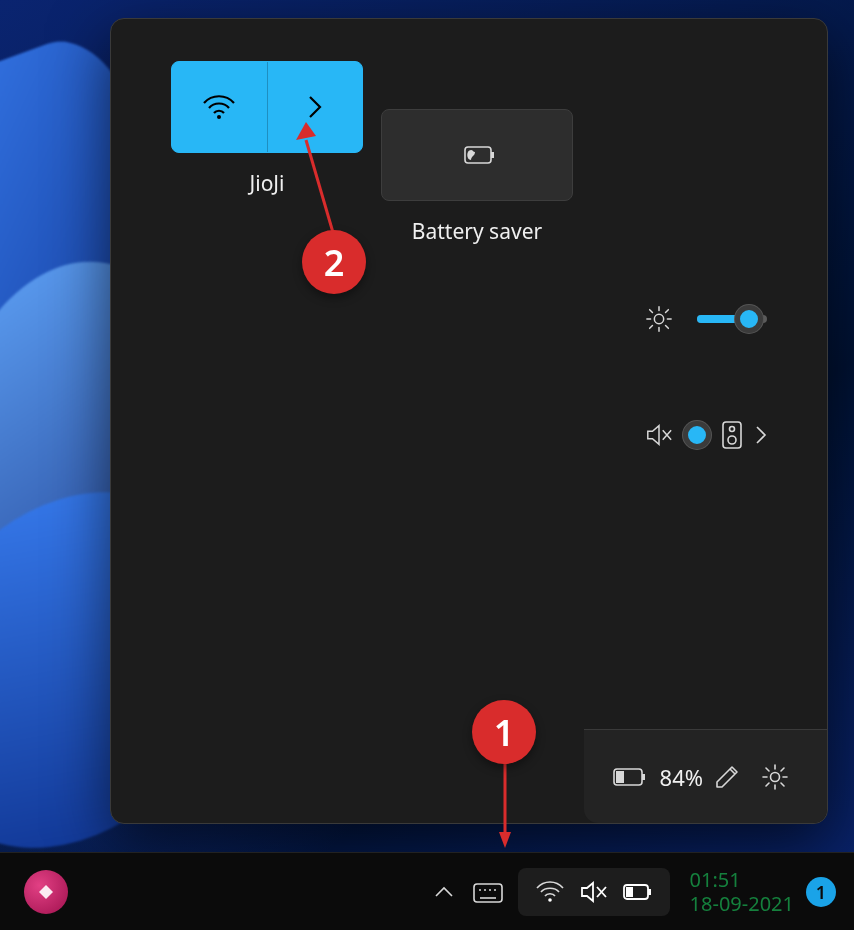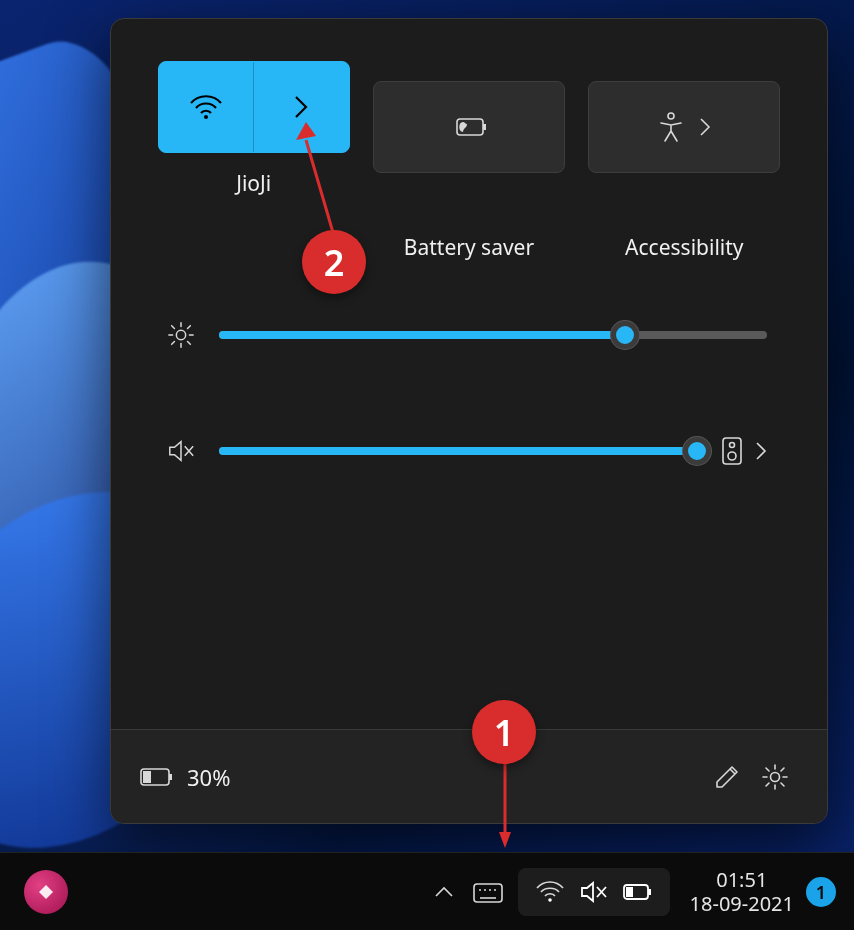--- a/index.html
+++ b/index.html
@@ -27,21 +27,21 @@
   .p3 { width: 300px; height: 380px; left: -80px; top: 480px; transform: rotate(35deg); }
 
   .quick-panel {
     position: absolute;
     left: 110px; top: 18px;
     width: 718px; height: 806px;
     background: #1c1c1c;
     border: 1px solid #3a3a3a;
     border-radius: 14px;
     box-shadow: 0 20px 60px rgba(0,0,0,0.6);
-    display: flex; flex-direction: column;
+    display: flex; flex-direction: column; align-items: flex-end;
   }
   .qs-grid {
     padding: 42px 44px 0 44px;
     display: grid;
     grid-template-columns: repeat(3, 1fr);
     column-gap: 18px;
     row-gap: 16px;
   }
   .qs-cell { display: flex; flex-direction: column; align-items: center; }
   .qs-tile {
@@ -60,21 +60,21 @@
   .qs-tile .divider { width: 1px; height: 100%; background: rgba(0,0,0,0.22); }
   .tile-icon { display: inline-flex; }
   .qs-label {
     margin-top: 16px;
     font-size: 21px;
     font-weight: 400;
     color: #f0f0f0;
     text-align: center;
     white-space: nowrap;
   }
-  .qs-row2 { margin-top: 20px; gap: 44px; }
+  .qs-row2 { margin-top: 48px; }
 
   .sliders {
     padding: 54px 60px 0 56px;
   }
   .slider-row {
     display: flex; align-items: center; gap: 24px;
     height: 40px;
     margin-bottom: 76px;
   }
   .slider-row:last-child { margin-bottom: 0; }
@@ -147,24 +147,24 @@
   .tb-spacer { flex: 1; }
   .tb-item { width: 40px; height: 40px; display: flex; align-items: center; justify-content: center; margin: 0 2px; cursor: pointer; }
   .systray-highlight {
     display: flex; align-items: center;
     background: #1d1d1d;
     border-radius: 8px;
     padding: 4px 10px;
     margin: 0 8px;
   }
   .clock {
-    text-align: center;
+    text-align: left;
     font-size: 20px;
     line-height: 1.2;
-    color: #e5e5e5;
+    color: #15803d;
     margin-left: 12px;
   }
   .notif-dot {
     width: 30px; height: 30px; border-radius: 50%;
     background: #1aa3e8;
     color: #0b0b0b;
     font-size: 18px; font-weight: 600;
     display: flex; align-items: center; justify-content: center;
     margin-left: 12px;
   }
@@ -220,36 +220,20 @@
               <rect x="8" y="5" width="26" height="16" rx="3" class="thin"></rect>
               <rect x="34" y="10" width="3" height="6" fill="#d8d8d8"></rect>
               <path d="M14 8 C9 8 9 18 14 18 C14 14 18 14 18 10 C16 10 16 8 14 8 Z" fill="#d8d8d8"></path>
             </svg>
         </span>
       </div>
       <div class="qs-label">Battery saver</div>
     </div>
 
 
-    <div class="qs-cell qs-row2">
-      <div class="qs-tile" style="gap:14px">
-        <span class="tile-icon">
-          <svg width="28" height="32" viewBox="0 0 28 32">
-              <circle cx="14" cy="5" r="3" class="thin"></circle>
-              <path d="M4 12 L14 14 L24 12 M14 14 L14 20 M14 20 L8 30 M14 20 L20 30" class="thin" stroke-linecap="round"></path>
-            </svg>
-        </span>
-        <span class="tile-icon">
-          <svg width="12" height="20" viewBox="0 0 12 20">
-              <path d="M2 2 L10 10 L2 18" class="thin"></path>
-            </svg>
-        </span>
-      </div>
-      <div class="qs-label">Accessibility</div>
-    </div>
   </div>
 
   <div class="sliders">
     <div class="slider-row">
       <span class="slider-icon">
         <svg width="30" height="30" viewBox="0 0 30 30">
             <circle cx="15" cy="15" r="5" class="thin"></circle>
             <g class="thin" stroke-linecap="round">
               <line x1="15" y1="2" x2="15" y2="6"></line>
               <line x1="15" y1="24" x2="15" y2="28"></line>
@@ -298,21 +282,21 @@
 
   <div class="qs-footer">
     <div class="battery-group">
       <span>
         <svg width="36" height="22" viewBox="0 0 36 22">
             <rect x="2" y="3" width="28" height="16" rx="3" class="thin"></rect>
             <rect x="30" y="8" width="3" height="6" fill="#d8d8d8"></rect>
             <rect x="4" y="5" width="8" height="12" fill="#d8d8d8"></rect>
           </svg>
       </span>
-      <span class="battery-pct">30%</span>
+      <span class="battery-pct">84%</span>
     </div>
     <div class="footer-spacer"></div>
     <div class="footer-btn">
       <span>
         <svg width="28" height="28" viewBox="0 0 28 28">
             <path d="M4 24 L4 19 L19 4 L24 9 L9 24 Z M17 6 L22 11" class="thin" stroke-linejoin="round"></path>
           </svg>
       </span>
     </div>
     <div class="footer-btn">

